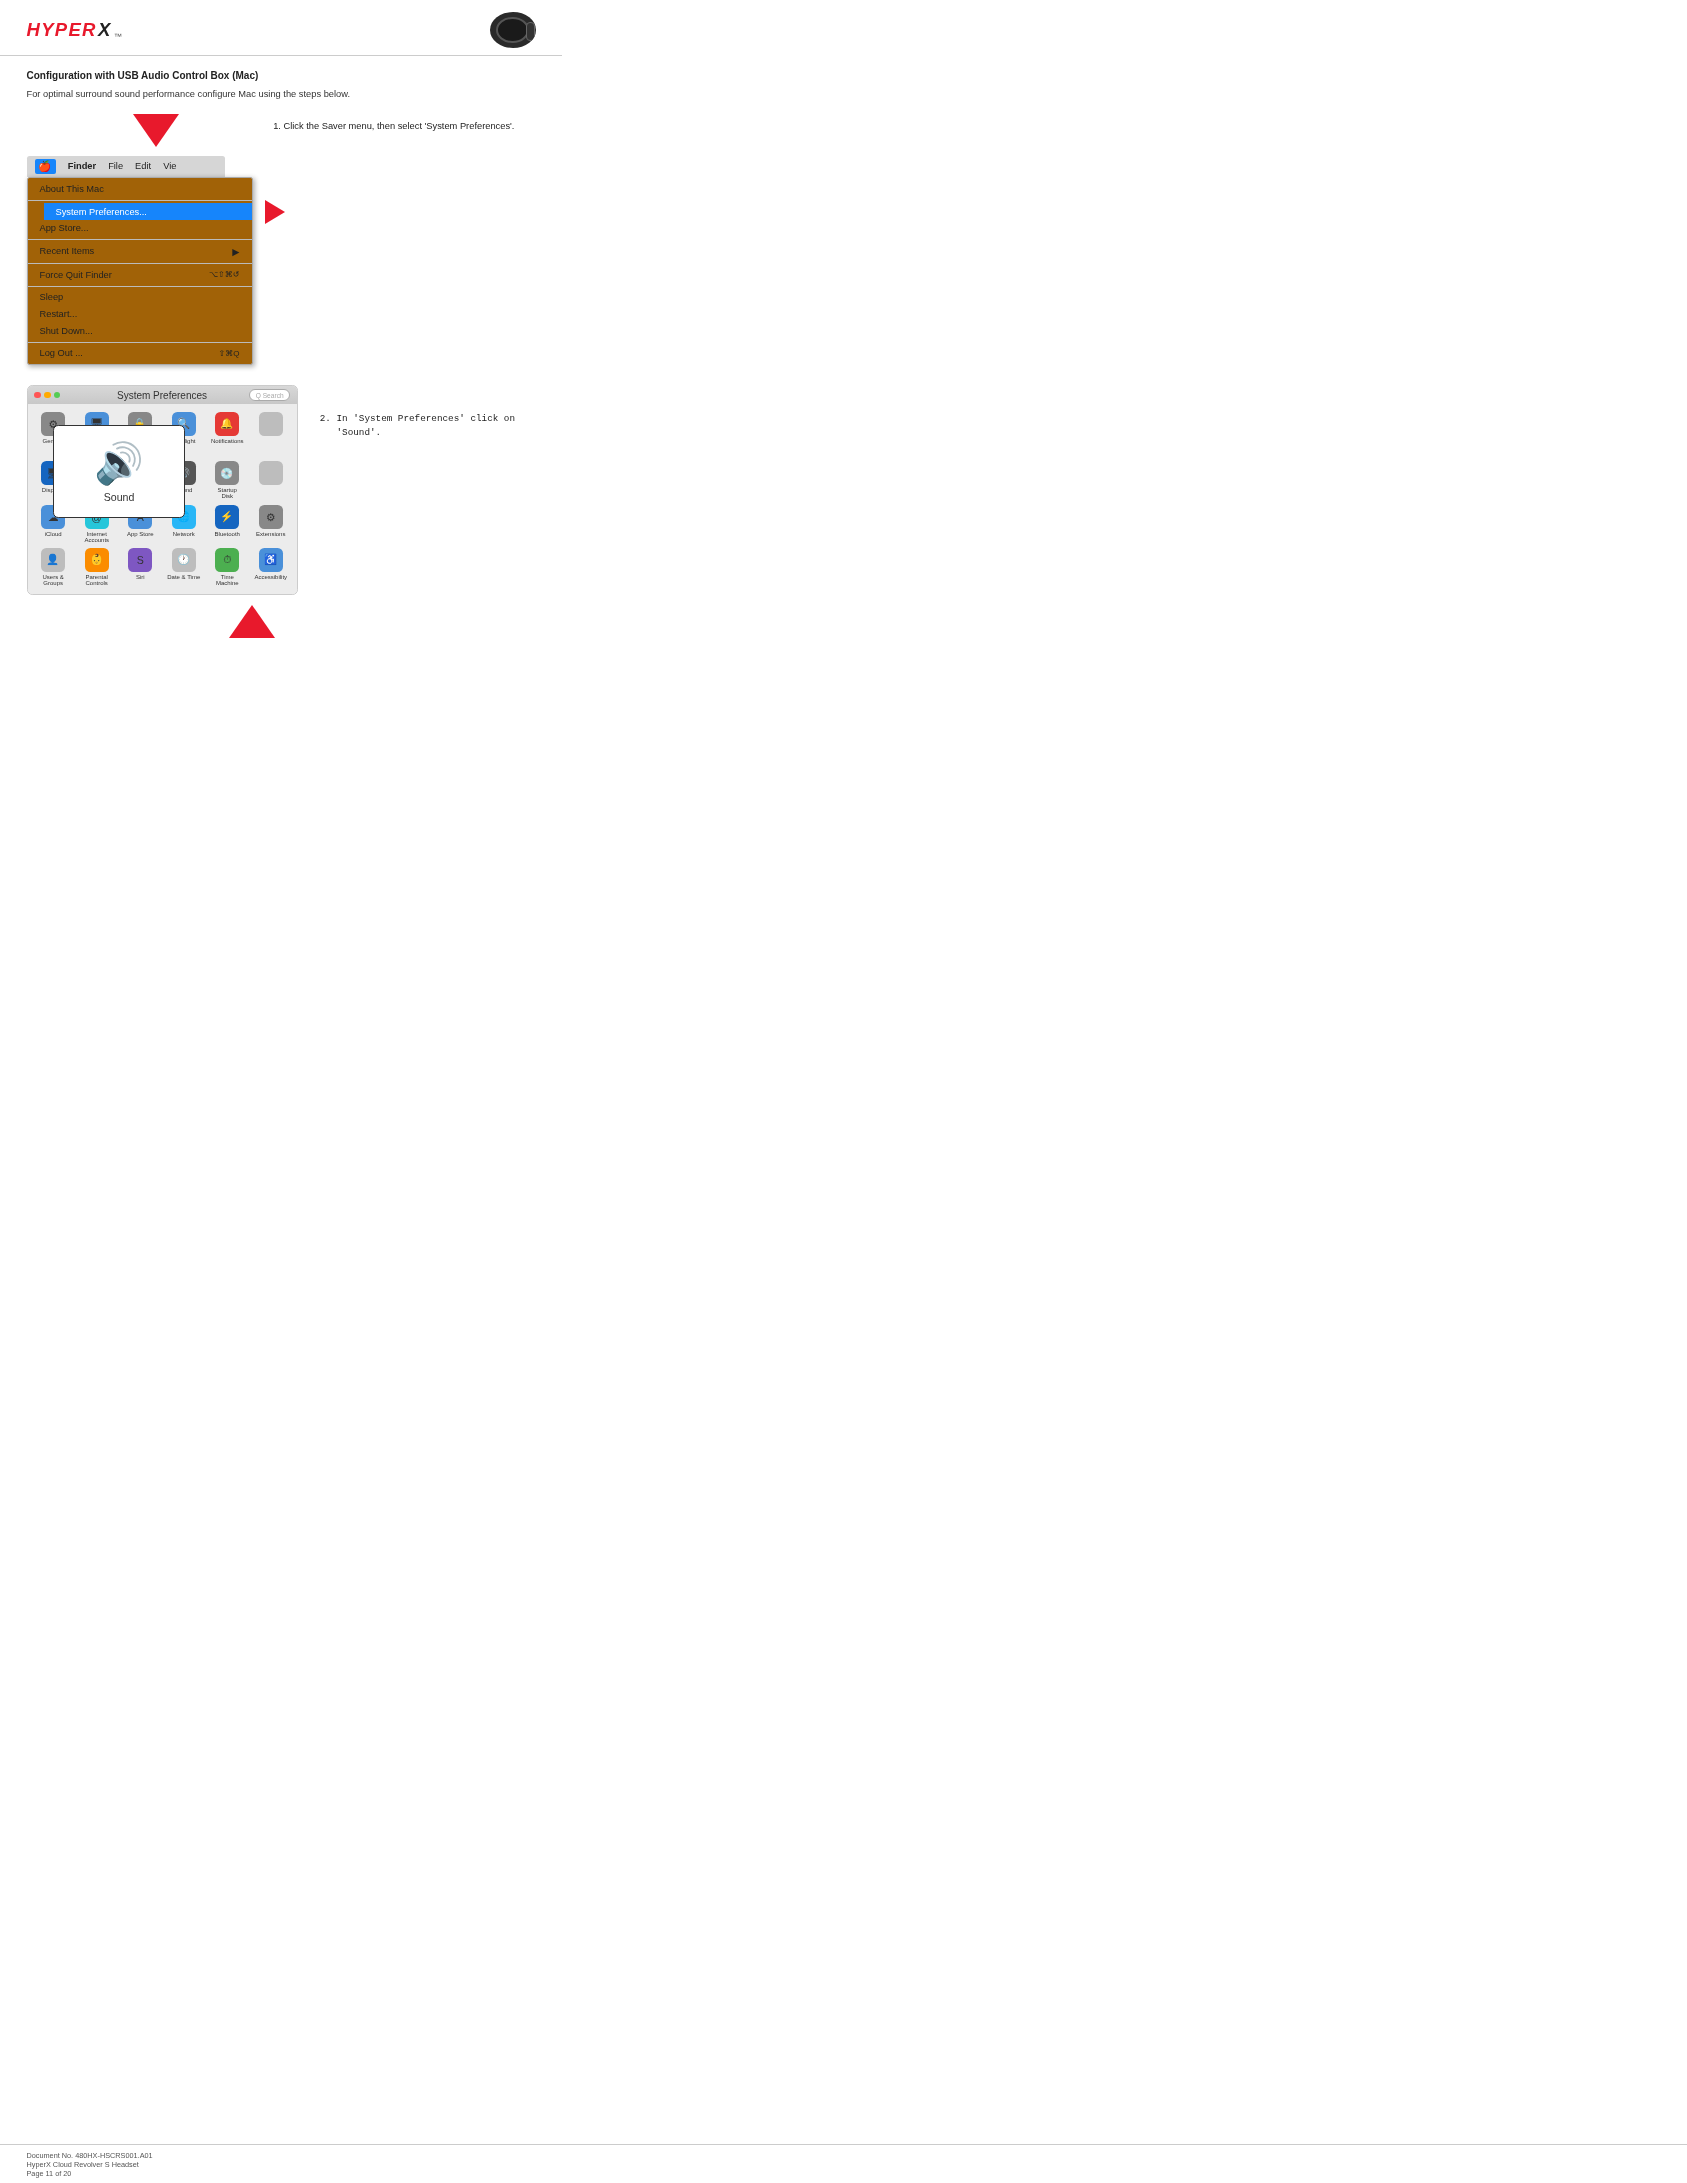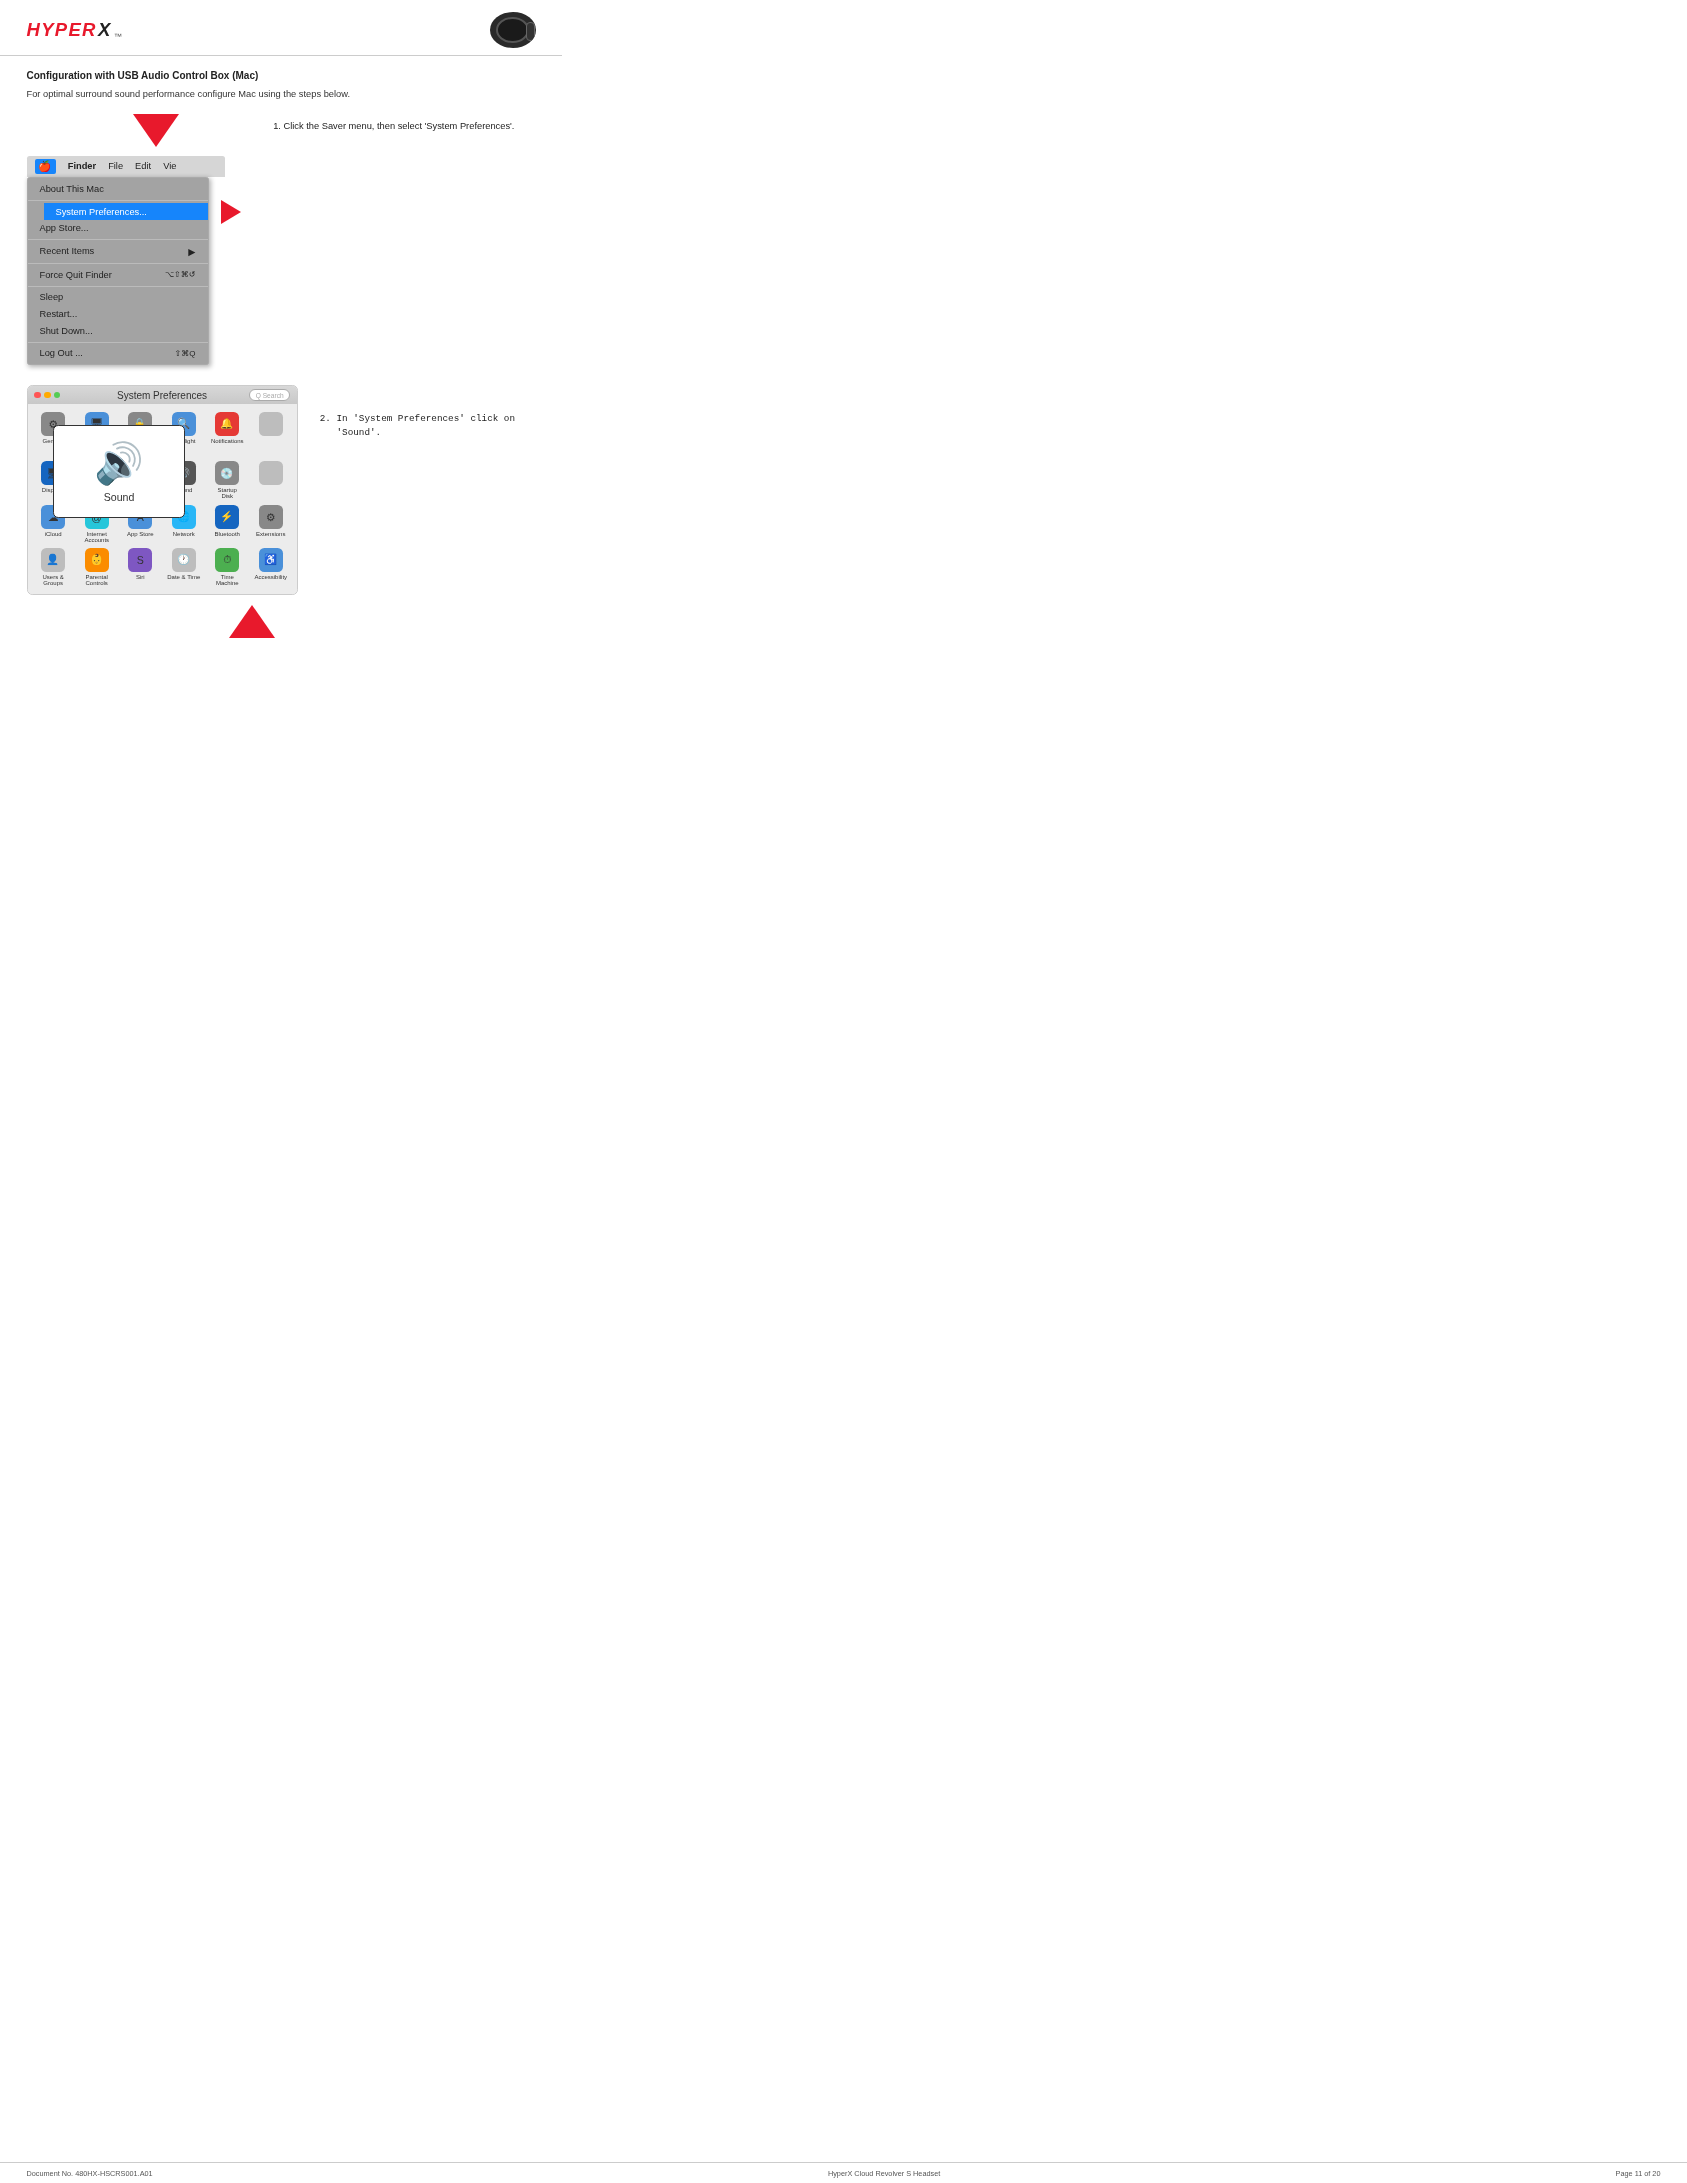--- a/index.html
+++ b/index.html
@@ -88,24 +88,24 @@
     .apple-icon {
       color: #333;
       font-size: 10.6px;
       background: #1685fb;
       padding: 1.3px 4px;
       border-radius: 2px;
       color: white;
     }
 
     .mac-dropdown {
-      background: #a3a3a3;
+      background: #a16207;
       border: 0.7px solid #aaa;
       border-radius: 2.6px;
-      width: 182px;
+      width: 226px;
       padding: 2.6px 0;
       font-size: 9.3px;
       box-shadow: 1.3px 1.3px 5.3px rgba(0,0,0,0.3);
     }
 
     .mac-menu-item {
       padding: 3.3px 12px;
       color: #222;
     }
 
@@ -248,20 +248,21 @@
       bottom: 0;
       left: 0;
       right: 0;
       border-top: 0.7px solid #ccc;
       padding: 5.3px 26.5px;
       display: flex;
       justify-content: space-between;
       font-size: 7.3px;
       color: #555;
       background: #fff;
+      flex-direction: column;
     }
 
     .step2-visual-wrapper {
       position: relative;
       width: 278px;
       height: 251px;
     }
   </style>
 </head>
 <body>

